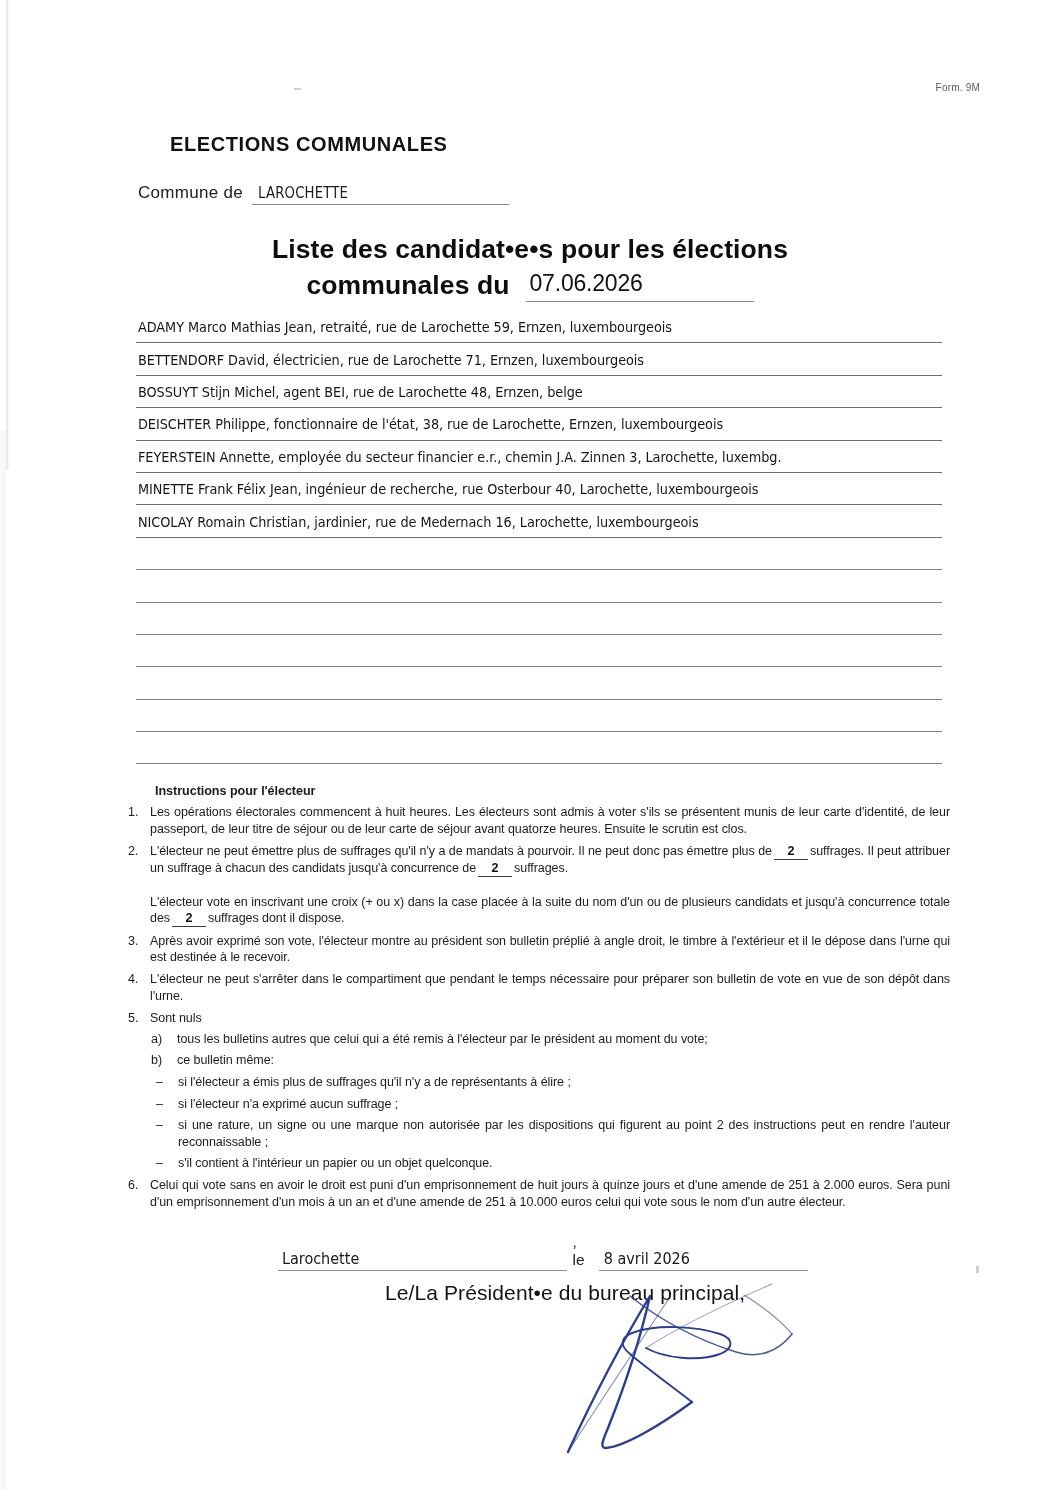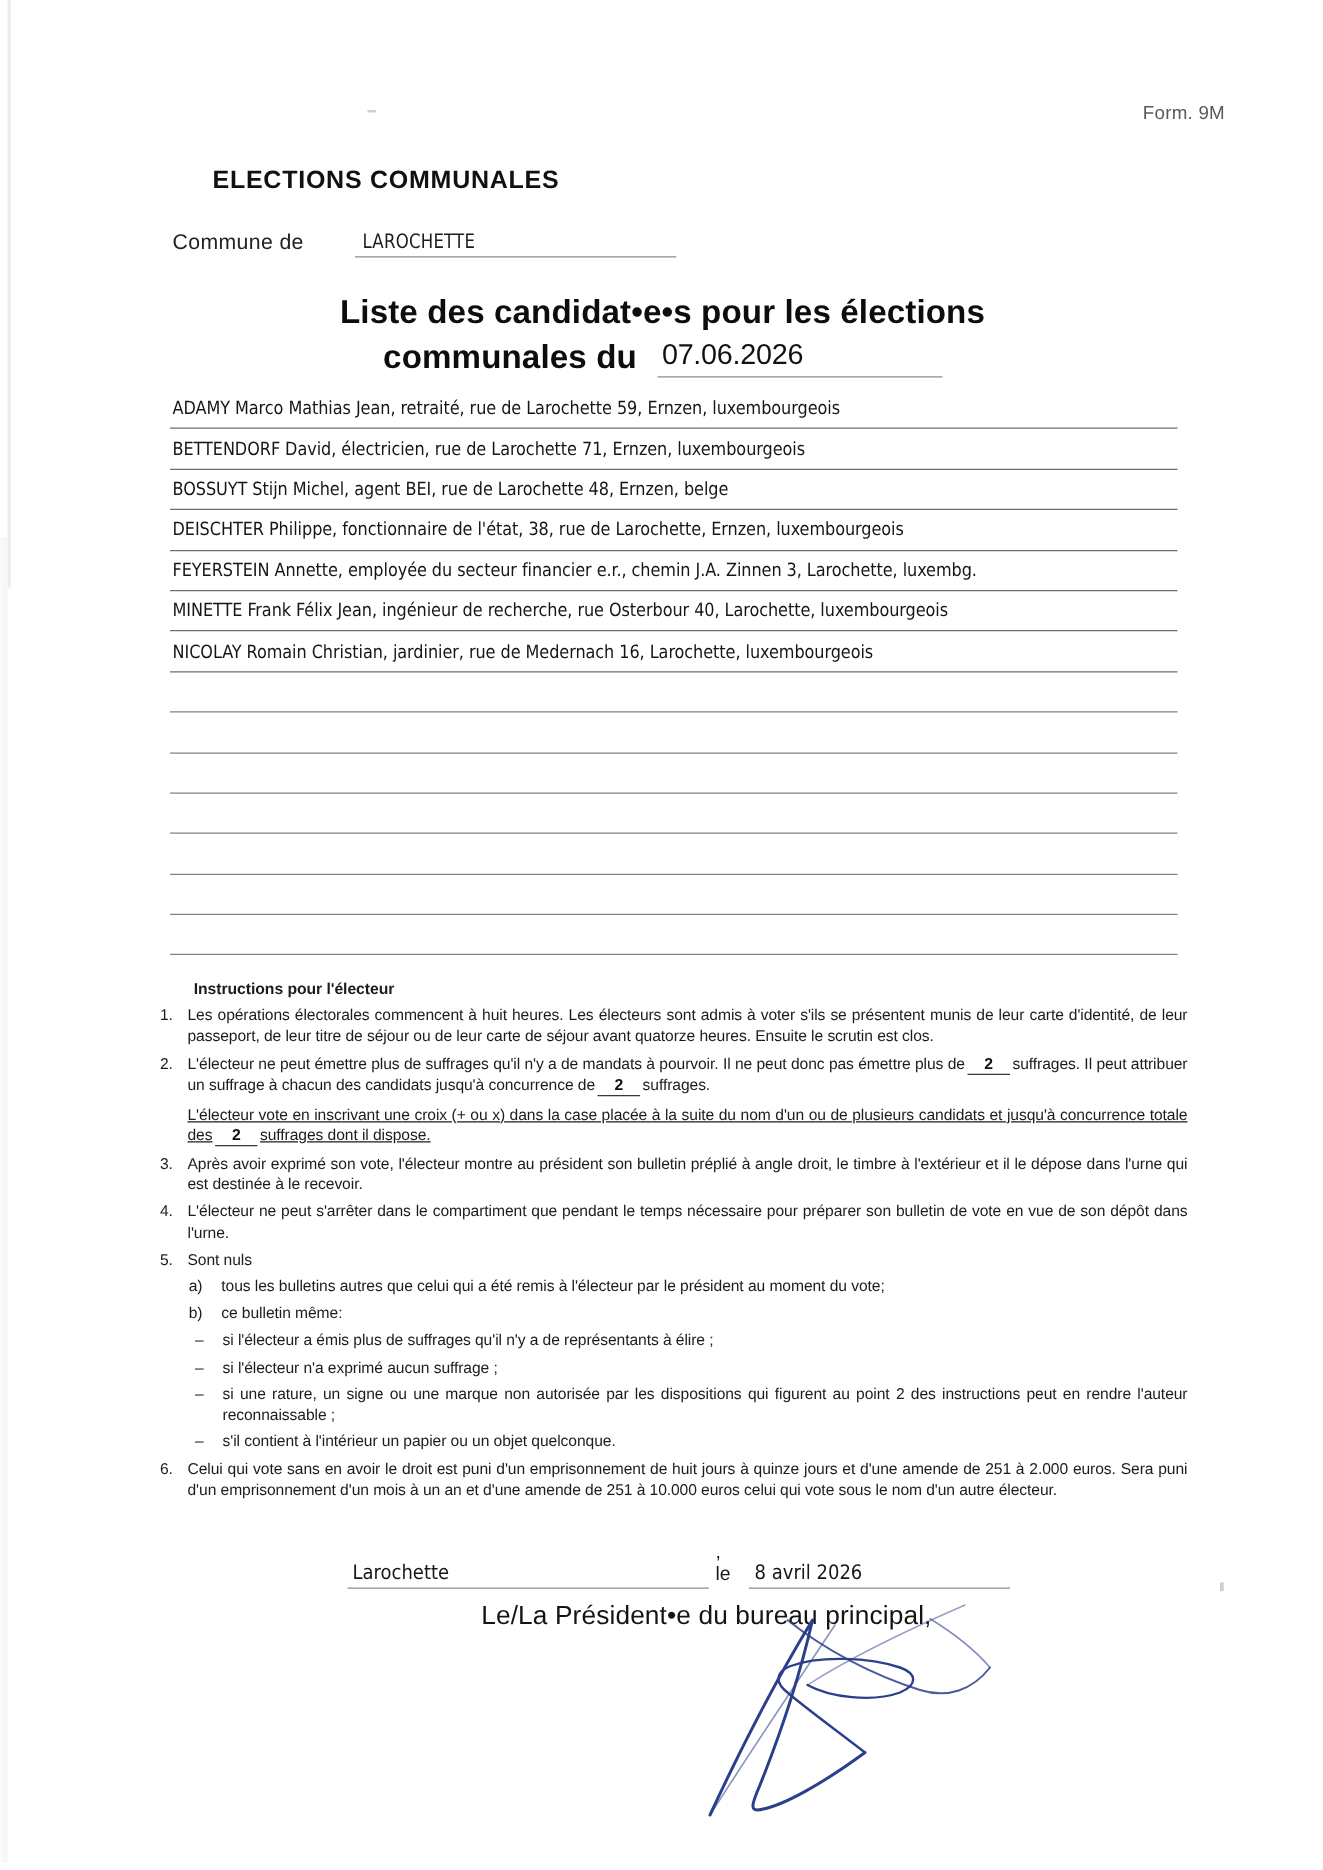--- a/index.html
+++ b/index.html
@@ -33,42 +33,41 @@
 
   .page {
     position: absolute;
     left: 0; top: 0; width: 1058px; height: 1496px;
   }
 
   
   .form-code {
     position: absolute;
     right: 78px; top: 82px;
-    font-size: 15px;
+    font-size: 10px;
     letter-spacing: .2px;
     color: #5a5a5a;
     font-family: "Liberation Sans", sans-serif;
   }
 
   .doc-title {
     position: absolute;
     left: 170px; top: 133px;
     font-size: 20px;
     font-weight: bold;
     letter-spacing: .6px;
     color: #111;
   }
 
   
   .commune-row {
     position: absolute;
     left: 138px; top: 183px;
     display: flex;
-    align-items: flex-end;
-    gap: 32px;
+    align-items: flex-start;
   }
   .commune-label {
     font-size: 17px;
     color: #222;
     letter-spacing: .3px;
     padding-bottom: 2px;
   }
   .commune-field {
     margin-left: 9px;
     width: 257px;
@@ -170,25 +169,24 @@
     letter-spacing: -.06px;
   }
   ol.instr-list > li > .num {
     position: absolute;
     left: 1px; top: 0;
     width: 18px;
     text-align: left;
     font-size: 12.5px;
   }
   .subpara {
-    margin-top: 7px;
+    margin-top: 17px;
     font-size: 12.5px;
     line-height: 16.6px;
     text-align: justify;
-    text-decoration: underline;
   }
   ol.sublist {
     list-style: none;
     margin: 4px 0 0 0; padding: 0;
   }
   ol.sublist > li {
     position: relative;
     padding-left: 27px;
     margin-bottom: 5px;
     font-size: 12.5px;

